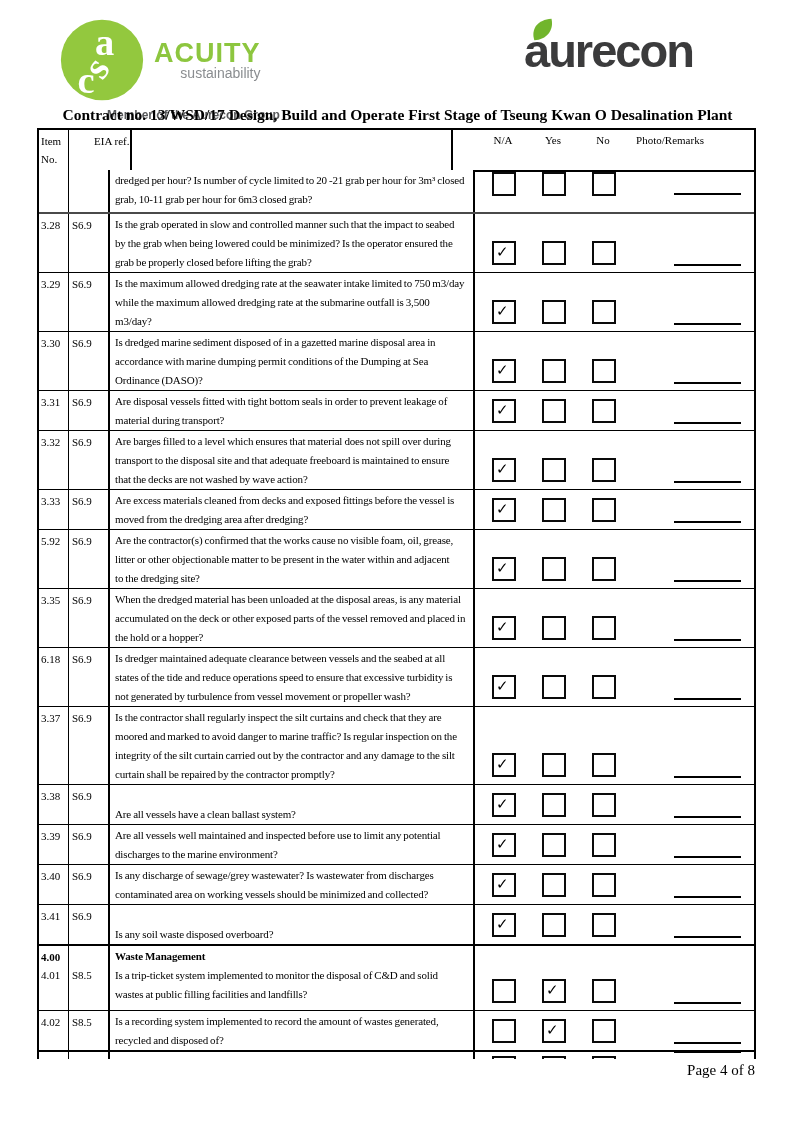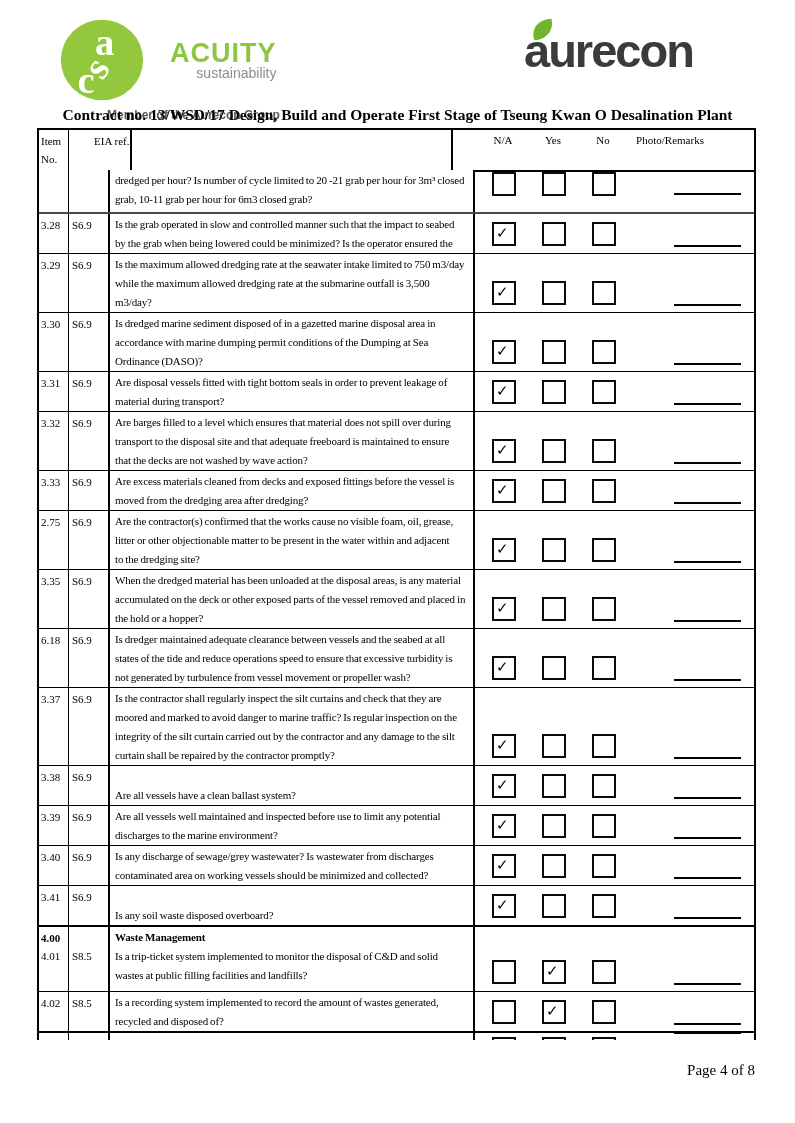--- a/index.html
+++ b/index.html
@@ -1,21 +1,21 @@
 <!DOCTYPE html>
 <html><head>
 <meta charset="utf-8">
 <style>
   html,body{margin:0;padding:0;background:#e8e8e8;}
   .page{width:795px;height:1123px;background:#fff;position:relative;overflow:hidden;
         font-family:"Liberation Serif","DejaVu Serif",serif;color:#000;margin:0 auto;}
   
   .acuity{position:absolute;left:58px;top:18px;width:230px;}
   .acuity-top{display:flex;align-items:center;}
-  .acuity-text{margin-left:24px;font-family:"Liberation Sans",sans-serif;}
+  .acuity-text{margin-left:8px;font-family:"Liberation Sans",sans-serif;}
   .acuity-name{font-size:27px;font-weight:bold;color:#8dc63f;letter-spacing:1px;line-height:26px;}
   .acuity-tag{font-size:14px;color:#8a8d90;text-align:right;margin-top:0;line-height:15px;}
   .acuity-member{font-family:"Liberation Sans",sans-serif;font-size:12px;font-weight:bold;color:#58595b;margin-top:6px;margin-left:28px;padding-left:21px;}
   .aurecon{position:absolute;left:524px;top:26px;font-family:"Liberation Sans",sans-serif;}
   .aurecon-word{font-size:47px;font-weight:800;color:#3b3b3c;letter-spacing:-2px;line-height:50px;}
   .aurecon-leaf{position:absolute;left:6px;top:-8px;}
   
   .title{position:absolute;left:0;top:106px;width:100%;text-align:center;
          font-size:15.5px;font-weight:bold;}
   
@@ -107,20 +107,21 @@
           <div class="box box2"></div>
           <div class="remline"></div>
         </div>
       </div>
       <div class="row gray-top">
         <div class="c-item">3.28</div>
         <div class="c-eia">S6.9</div>
         <div class="c-q">
           <div class="qline">Is the grab operated in slow and controlled manner such that the impact to seabed</div>
           <div class="qline">by the grab when being lowered could be minimized? Is the operator ensured the</div>
+          <div class="qline">grab be properly closed before lifting the grab?</div>
         </div>
         <div class="c-checks">
           <div class="box box0">
             <div class="mark">✓</div>
           </div>
           <div class="box box1"></div>
           <div class="box box2"></div>
           <div class="remline"></div>
         </div>
       </div>
@@ -201,21 +202,21 @@
         <div class="c-checks">
           <div class="box box0">
             <div class="mark">✓</div>
           </div>
           <div class="box box1"></div>
           <div class="box box2"></div>
           <div class="remline"></div>
         </div>
       </div>
       <div class="row">
-        <div class="c-item">2.75</div>
+        <div class="c-item">5.92</div>
         <div class="c-eia">S6.9</div>
         <div class="c-q">
           <div class="qline">Are the contractor(s) confirmed that the works cause no visible foam, oil, grease,</div>
           <div class="qline">litter or other objectionable matter to be present in the water within and adjacent</div>
           <div class="qline">to the dredging site?</div>
         </div>
         <div class="c-checks">
           <div class="box box0">
             <div class="mark">✓</div>
           </div>

